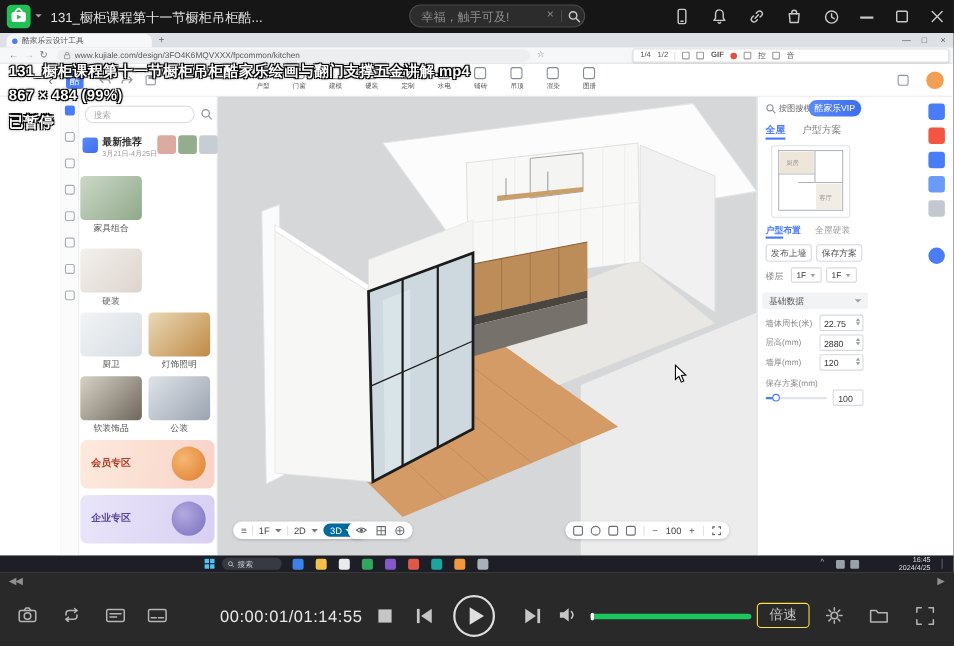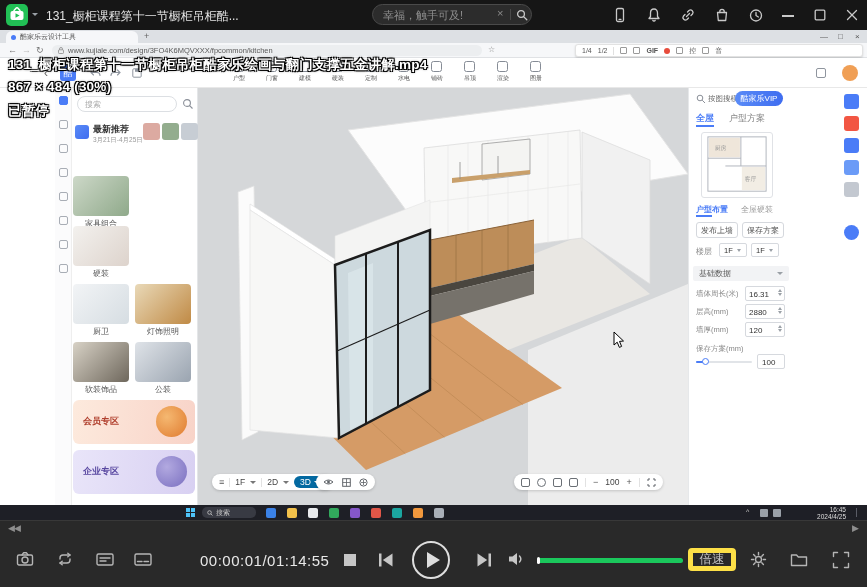--- a/index.html
+++ b/index.html
@@ -49,21 +49,21 @@
 .stp-u{width:0;height:0;border-left:2.5px solid transparent;border-right:2.5px solid transparent;border-bottom:3px solid #9aa0a6}
 .stp-d{width:0;height:0;border-left:2.5px solid transparent;border-right:2.5px solid transparent;border-top:3px solid #9aa0a6}
 .fl-ic{width:15px;height:15px;border-radius:3px;margin-bottom:7px}
 .taskbar{position:absolute;left:0;top:475px;width:867px;height:15px;background:#1e1f26}
 .tk-app{width:10px;height:10px;border-radius:2px;position:absolute;top:2.5px}
 .osdt{position:absolute;left:8px;color:#fff;font-size:13.5px;font-weight:600;letter-spacing:.2px;white-space:nowrap;text-shadow:-1px -1px 0 #000,1px -1px 0 #000,-1px 1px 0 #000,1px 1px 0 #000,0 0 3px #000}
 
 .pbar{position:absolute;left:0;top:520px;width:867px;height:67px;background:#292929;border-top:1px solid #383838}
 .mini{position:absolute;top:2px;font-size:9px;color:#8e8e8e;letter-spacing:-1px}
 .ptime{position:absolute;left:200px;top:31px;font-size:15px;color:#e8e8e8;letter-spacing:.5px}
-.speed{position:absolute;left:688px;top:27px;width:48px;height:23px;border:5px solid #fde047;border-radius:4px;color:#c6c6c6;font-size:12.5px;display:flex;align-items:center;justify-content:center}
+.speed{position:absolute;left:688px;top:27px;width:48px;height:23px;border:1px solid #fde047;border-radius:4px;color:#c6c6c6;font-size:12.5px;display:flex;align-items:center;justify-content:center}
 </style>
 </head>
 <body>
 
 <div class="app">
 
   <div class="titlebar">
     <svg class="a" style="left:6px;top:4px" width="22" height="22" viewBox="0 0 22 22">
       <rect width="22" height="22" rx="5" fill="#21c055"></rect>
       <path d="M8 6.5 L10.5 3.8 M14 6.5 L11.5 3.8" stroke="#fff" stroke-width="1.5" stroke-linecap="round" fill="none"></path>
@@ -239,21 +239,21 @@
 
       <div class="a" style="left:20px;top:34px;width:121px;height:42px">
         <div class="a" style="left:0;top:3px;width:14px;height:14px;border-radius:3px;background:linear-gradient(135deg,#5a8bf7,#3f6df0)"></div>
         <span class="a" style="left:18px;top:1px;font-size:9px;font-weight:bold;color:#333;white-space:nowrap">最新推荐</span>
         <span class="a" style="left:18px;top:14px;font-size:6.5px;color:#999;white-space:nowrap">3月21日-4月25日</span>
         <div class="a" style="left:68px;top:1px;width:17px;height:17px;border-radius:3px;background:#dcaaa1"></div>
         <div class="a" style="left:87px;top:1px;width:17px;height:17px;border-radius:3px;background:#93ad8e"></div>
         <div class="a" style="left:106px;top:1px;width:17px;height:17px;border-radius:3px;background:#c7cdd4"></div>
       </div>
 
-      <div class="cat" style="left:18px;top:88px">
+      <div class="cat" style="left:18px;top:72px">
           <div class="cat-img c0"></div>
           <div class="cat-lb">家具组合</div>
         </div>
       <div class="cat" style="left:18px;top:138px">
           <div class="cat-img c2"></div>
           <div class="cat-lb">硬装</div>
         </div>
       <div class="cat" style="left:80px;top:196px">
           <div class="cat-img c5"></div>
           <div class="cat-lb">灯饰照明</div>
@@ -436,21 +436,21 @@
           <div class="caret" style="border-top-color:#9aa0a6;border-left-width:2.5px;border-right-width:2.5px;border-top-width:3px"></div>
         </div>
 
       <div class="a f" style="left:4px;top:178px;width:96px;height:15px;background:#f2f3f5;border-radius:2px;padding:0 6px;justify-content:space-between">
         <span style="font-size:8px;color:#555">基础数据</span>
         <div class="caret" style="border-top-color:#9aa0a6"></div>
       </div>
 
       <span class="a" style="left:7px;top:201px;font-size:7.5px;color:#888;white-space:nowrap">墙体周长(米)</span>
       <div class="rbox" style="left:56px;top:198px;width:40px;height:15px">
-          <span style="position:absolute;left:3px;top:3px;font-size:8px">16.31</span>
+          <span style="position:absolute;left:3px;top:3px;font-size:8px">22.75</span>
           <div class="stepper">
             <div class="stp-u"></div>
             <div class="stp-d"></div>
           </div>
         </div>
 
       <span class="a" style="left:7px;top:219px;font-size:7.5px;color:#888;white-space:nowrap">层高(mm)</span>
       <div class="rbox" style="left:56px;top:216px;width:40px;height:15px">
           <span style="position:absolute;left:3px;top:3px;font-size:8px">2880</span>
           <div class="stepper">
@@ -514,21 +514,21 @@
       <div class="a" style="left:760px;top:3.5px;width:8px;height:8px;border-radius:1px;background:#9aa0a8"></div>
       <div class="a" style="left:773px;top:3.5px;width:8px;height:8px;border-radius:1px;background:#9aa0a8"></div>
       <div class="a" style="left:800px;top:0.5px;width:46px;text-align:right;font-size:6.5px;line-height:7px;color:#dfdfdf">
         <div>16:45</div>
         <div>2024/4/25</div>
       </div>
       <div class="a" style="left:856px;top:3px;width:6px;height:9px;border-left:1px solid #5a5c66"></div>
     </div>
 
     <div class="osdt" style="top:26px">131_橱柜课程第十一节橱柜吊柜酷家乐绘画与翻门支撑五金讲解.mp4</div>
-    <div class="osdt" style="top:49px">867 × 484 (30%)</div>
+    <div class="osdt" style="top:49px">867 × 484 (99%)</div>
     <div class="osdt" style="top:72px">已暂停</div>
   </div>
 
   <div class="pbar">
     <span class="mini" style="left:8px">◀◀</span>
     <span class="mini" style="left:852px">▶</span>
 
     <svg class="a ps" style="left:16px;top:30px" width="18" height="16" viewBox="0 0 18 16">
         <rect x="1.5" y="4" width="15" height="10" rx="1.5"></rect>
         <circle cx="9" cy="9" r="3"></circle>

